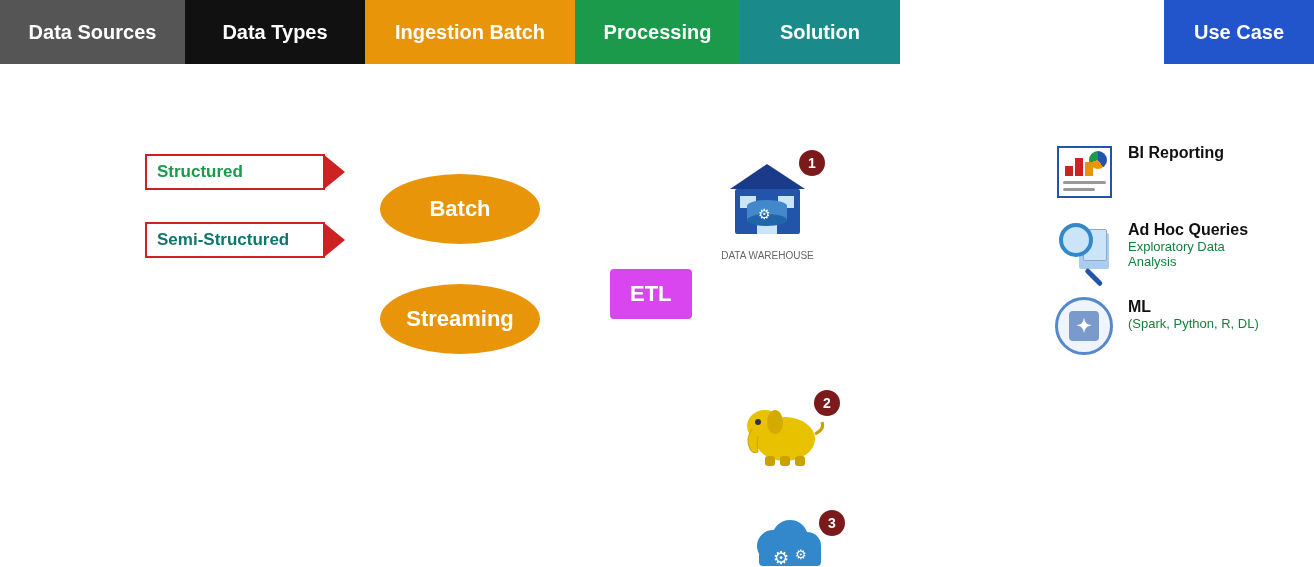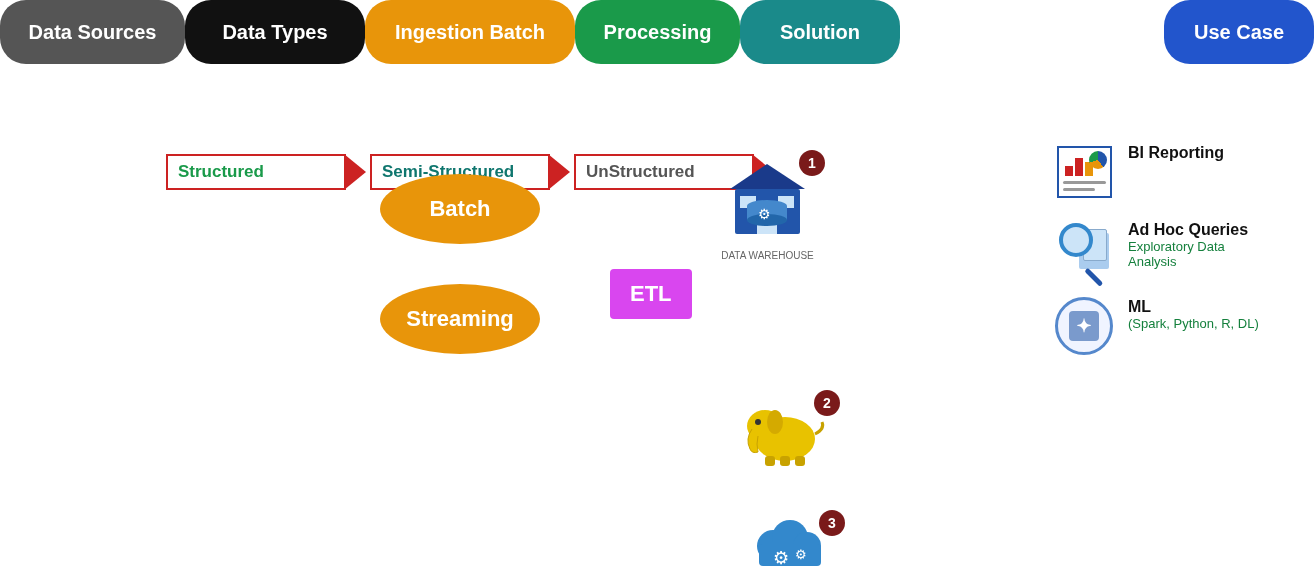--- a/index.html
+++ b/index.html
@@ -21,21 +21,20 @@
       width: 100%;
     }
     .tab {
       display: flex;
       align-items: center;
       justify-content: center;
       padding: 0 24px;
       font-size: 20px;
       font-weight: bold;
       color: #fff;
-      border-radius: 26px;
     }
     .tab-data-sources { background: #555; min-width: 185px; }
     .tab-data-types { background: #111; min-width: 180px; }
     .tab-ingestion { background: #e8950a; min-width: 210px; }
     .tab-processing { background: #1a9a4a; min-width: 165px; }
     .tab-solution { background: #1a8a8a; min-width: 160px; }
     .tab-use-case { background: #2255cc; min-width: 150px; margin-left: auto; }
 
     
     .main {
@@ -60,25 +59,25 @@
       font-size: 17px;
       font-weight: bold;
       color: #4aa8e0;
       text-align: center;
       line-height: 1.2;
     }
 
     
     .data-types-section {
       position: absolute;
-      left: 166px;
+      left: 145px;
       top: 90px;
       display: flex;
-      flex-direction: row;
-      gap: 24px;
+      flex-direction: column;
+      gap: 32px;
     }
     .arrow-label {
       display: flex;
       align-items: center;
       position: relative;
     }
     .arrow-box {
       display: flex;
       align-items: center;
       border: 2px solid #cc2222;
@@ -288,25 +287,20 @@
 
   <div class="data-types-section">
     <div class="arrow-label">
       <div class="arrow-box">
         <span class="arrow-text-structured">Structured</span>
       </div>
     </div>
     <div class="arrow-label">
       <div class="arrow-box">
         <span class="arrow-text-semi">Semi-Structured</span>
-      </div>
-    </div>
-    <div class="arrow-label">
-      <div class="arrow-box">
-        <span class="arrow-text-un">UnStructured</span>
       </div>
     </div>
   </div>
 
   <div class="ingestion-section">
     <div class="ellipse">
       <span>Batch</span>
     </div>
     <div class="ellipse">
       <span>Streaming</span>

